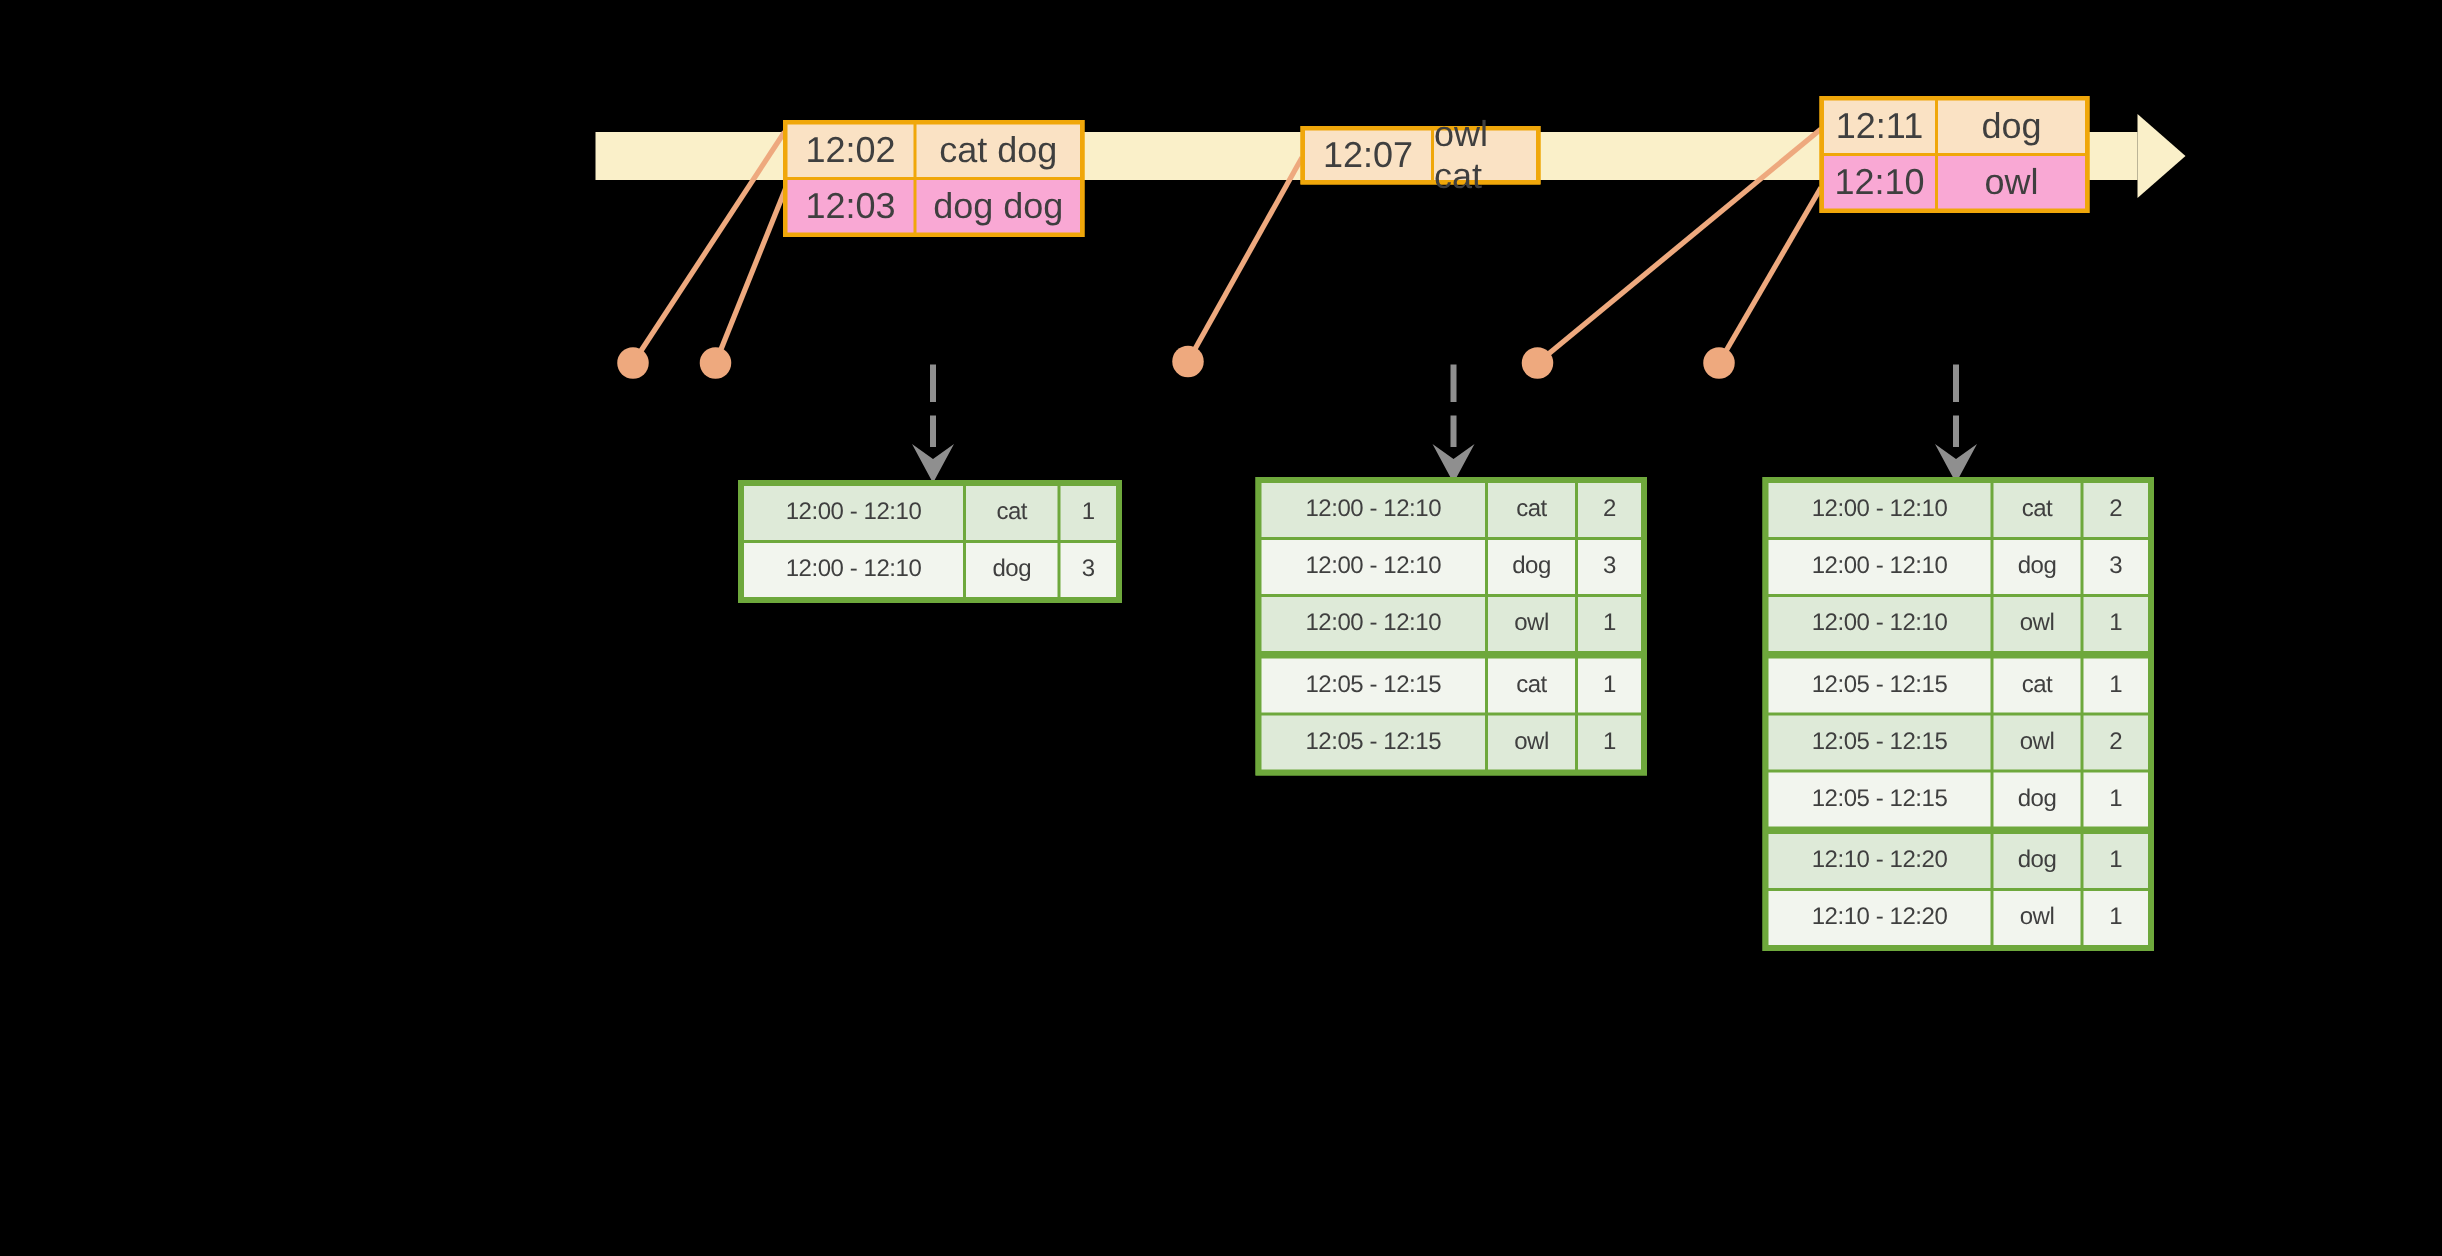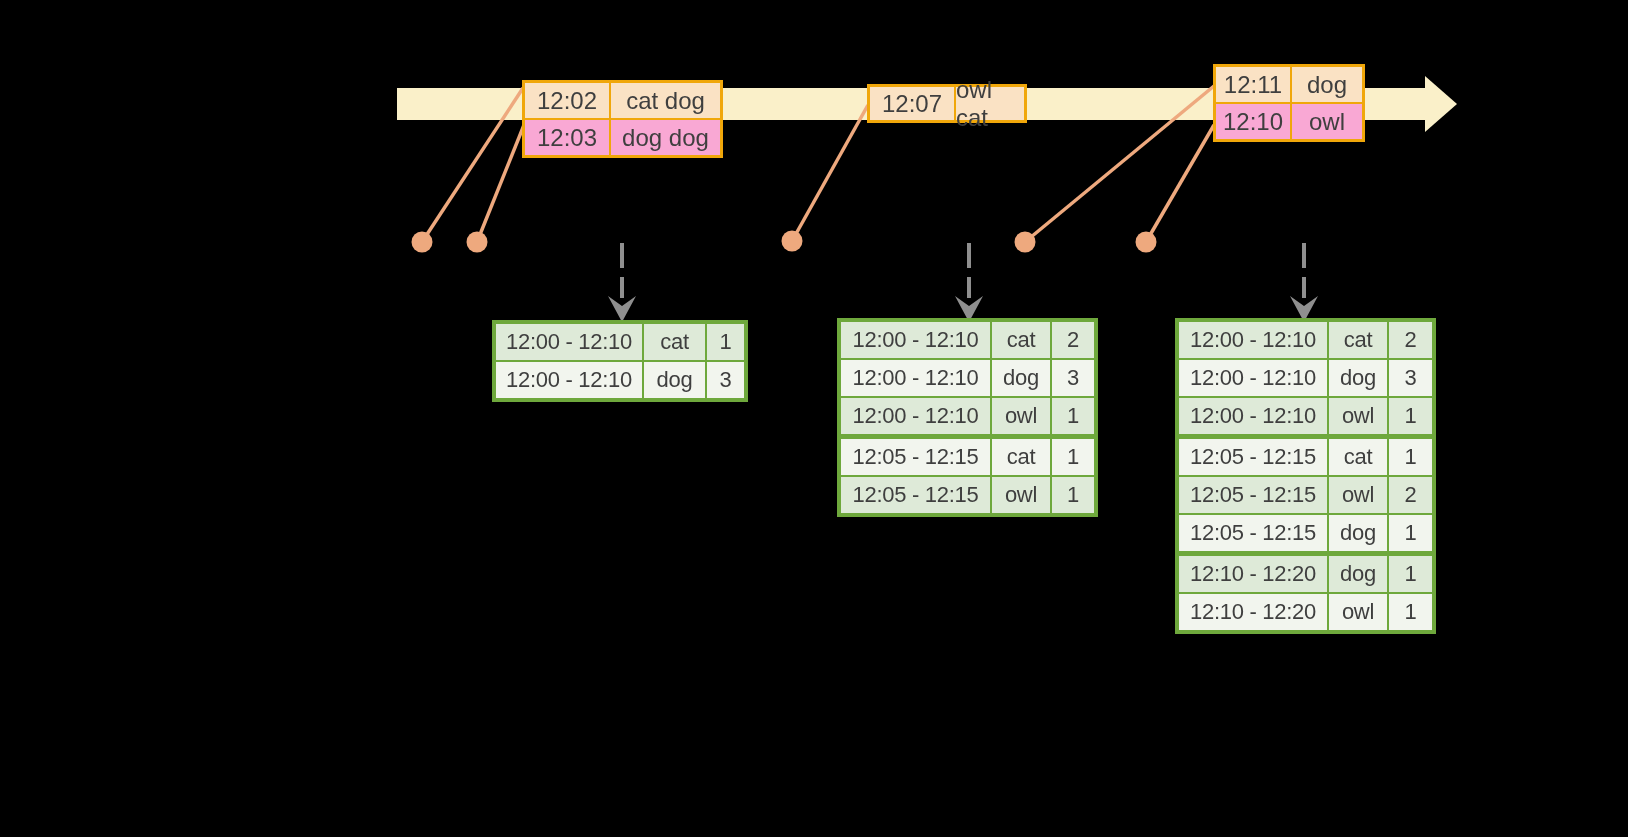--- a/index.html
+++ b/index.html
@@ -16,25 +16,25 @@
   .overlay{position:absolute;left:0;top:0;width:1628px;height:837px;}
 
   
   .otable{position:absolute;display:grid;gap:2px;background:#f0a70a;border:3px solid #f0a70a;}
   .ocell{display:flex;align-items:center;justify-content:center;font-size:24px;height:35px;}
   .peach{background:#fae2c4;}
   .cream{background:#f9a8d4;}
   #ot0{left:522px;top:80px;width:201px;grid-template-columns:84px 1fr;text-align:center;}
   #ot1{left:867px;top:84px;width:160px;grid-template-columns:84px 1fr;}
   #ot1 .ocell{height:33px;}
-  #ot2{left:1213px;top:64px;width:152px;grid-template-columns:74px 1fr;}
+  #ot2{left:1213px;top:64px;width:180px;grid-template-columns:74px 1fr;}
 
   
   .gtable{position:absolute;display:grid;gap:2px;background:#6ea83c;border:4px solid #6ea83c;}
-  .gcell{display:flex;align-items:center;justify-content:center;font-size:22px;height:36px;letter-spacing:-0.3px;}
+  .gcell{display:flex;align-items:center;justify-content:center;font-size:16px;height:36px;letter-spacing:-0.3px;}
   .galt{background:#deead8;}
   .glight{background:#f2f5ee;}
   .gsep{grid-column:1/-1;height:1px;background:#6ea83c;}
   #gt0{left:492px;top:320px;width:256px;grid-template-columns:146px 61px 1fr;}
   #gt1{left:837px;top:318px;width:261px;grid-template-columns:149px 58px 1fr;}
   #gt2{left:1175px;top:318px;width:261px;grid-template-columns:148px 58px 1fr;}
 </style>
 </head>
 <body>
 

